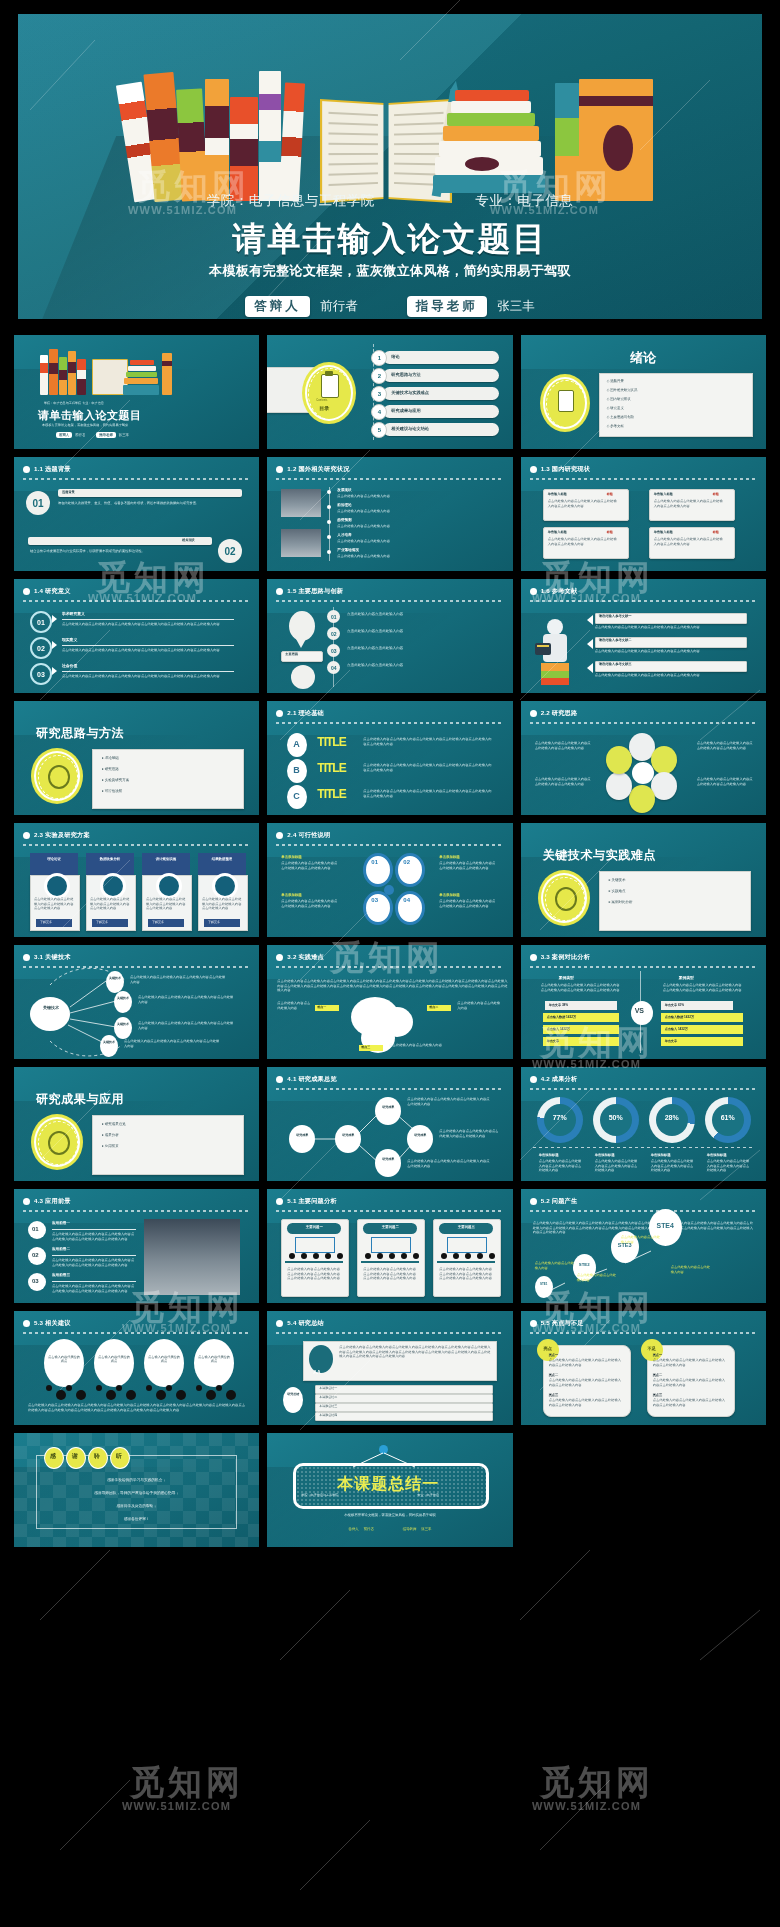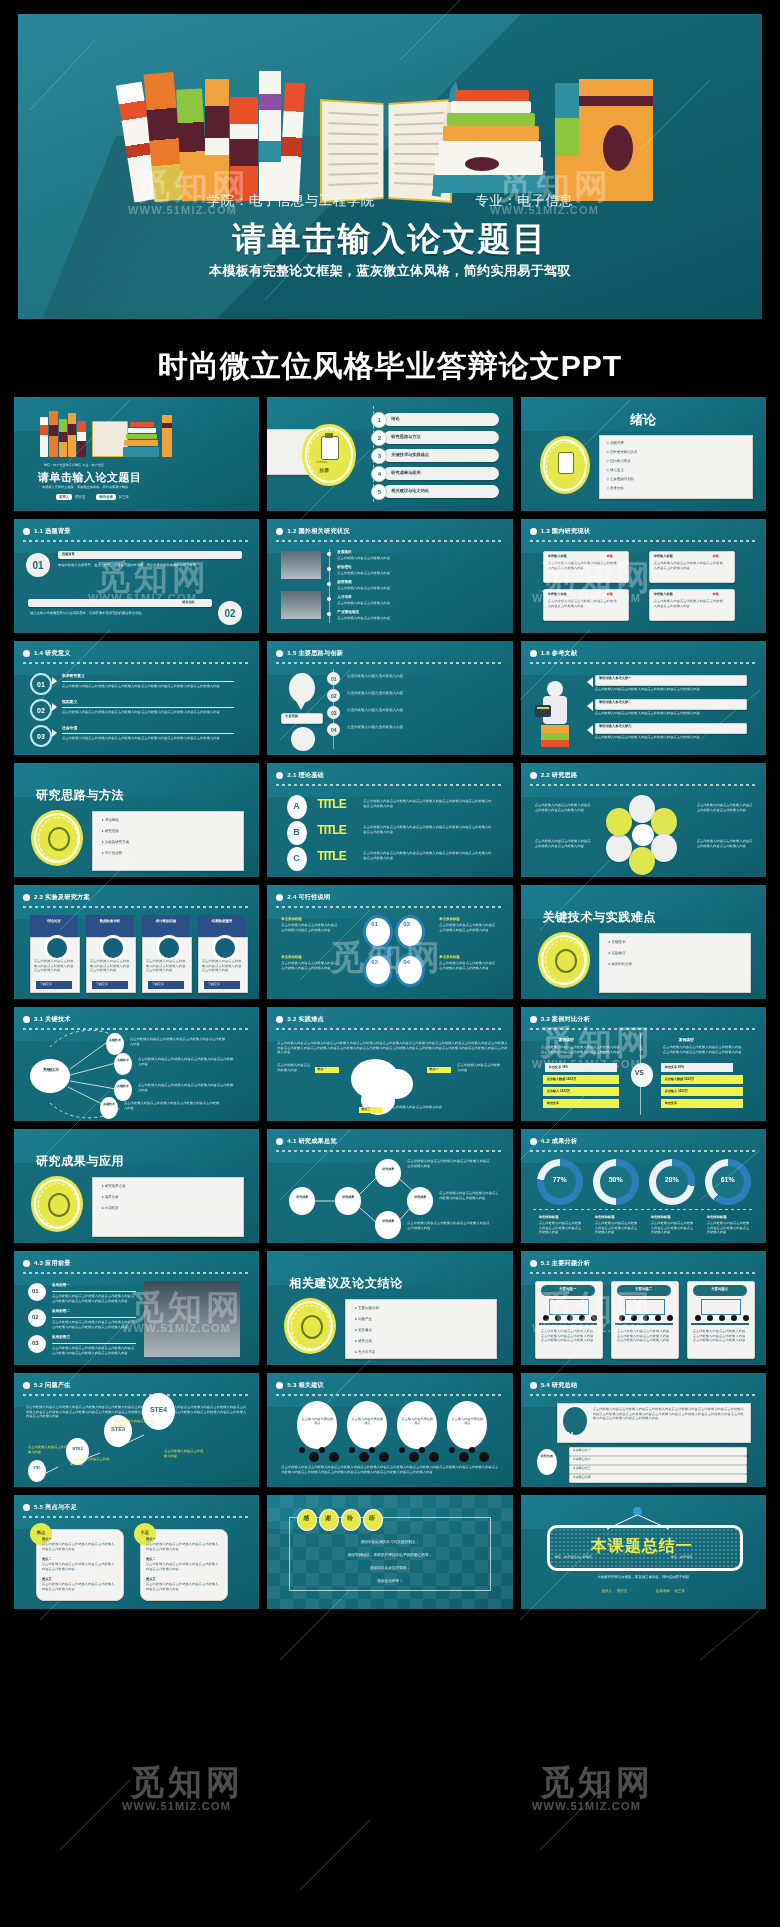--- a/index.html
+++ b/index.html
@@ -147,31 +147,35 @@
 
       <div class="hero-meta">
         <span>学院：电子信息与工程学院</span>
         <span class="gap"></span>
         <span>专业：电子信息</span>
       </div>
 
       <div class="hero-title">请单击输入论文题目</div>
       <div class="hero-sub">本模板有完整论文框架，蓝灰微立体风格，简约实用易于驾驭</div>
 
+      <div class="hero-credits">
+        <span class="chip">答辩人</span>
+        <span>前行者</span>
+        <span class="credit-gap"></span>
+        <span class="chip">指导老师</span>
+        <span>张三丰</span>
+      </div>
 
       <div class="wm wm-big" style="left:118px;top:150px;">觅知网</div>
       <div class="wm wm-url" style="left:110px;top:190px;">WWW.51MIZ.COM</div>
       <div class="wm wm-big" style="left:480px;top:150px;">觅知网</div>
       <div class="wm wm-url" style="left:472px;top:190px;">WWW.51MIZ.COM</div>
     </div>
   </div>
 
-  <div class="banner">
-    <h1>时尚微立位风格毕业答辩论文PPT</h1>
-  </div>
 
   <div class="grid" id="grid">
       <div class="slide">
             <div class="sh"></div>
 
       <div style="position:absolute;left:26px;top:12px;width:132px;height:48px;">
         <span class="bk" style="left:0;width:8px;height:40px;background:linear-gradient(#fff 0 20%,#e8502a 20% 45%,#f7f5ef 45% 100%)"></span>
         <span class="bk" style="left:9px;width:9px;height:46px;background:linear-gradient(#eb7a2a 0 30%,#5a2030 30% 55%,#eb7a2a 55% 100%)"></span>
         <span class="bk" style="left:19px;width:8px;height:38px;background:linear-gradient(#8cc63f 0 35%,#5a2030 35% 60%,#f2a23a 60% 100%)"></span>
         <span class="bk" style="left:28px;width:8px;height:44px;background:linear-gradient(#f2a23a 0 25%,#5a2030 25% 50%,#f2a23a 50% 100%)"></span>
@@ -688,35 +692,20 @@
         <div class="ell" style="left:14px;top:58px;width:18px;height:18px;"></div>
         <div style="position:absolute;left:18px;top:63px;font-size:6px;color:#2c4a52;font-weight:bold;">02</div>
         <div style="position:absolute;left:38px;top:58px;font-size:3.6px;color:#fff;font-weight:bold;">应用前景二</div>
         <div class="tline" style="left:38px;top:66px;width:84px;"></div>
         <div class="ttxt" style="left:38px;top:69px;width:84px;">点击此处输入内容点击此处输入内容点击此处输入内容点击此处输入内容点击此处输入内容点击此处输入内容</div>
         <div class="ell" style="left:14px;top:84px;width:18px;height:18px;"></div>
         <div style="position:absolute;left:18px;top:89px;font-size:6px;color:#2c4a52;font-weight:bold;">03</div>
         <div style="position:absolute;left:38px;top:84px;font-size:3.6px;color:#fff;font-weight:bold;">应用前景三</div>
         <div class="tline" style="left:38px;top:92px;width:84px;"></div>
         <div class="ttxt" style="left:38px;top:95px;width:84px;">点击此处输入内容点击此处输入内容点击此处输入内容点击此处输入内容点击此处输入内容点击此处输入内容</div>
-          </div>
-      <div class="slide">
-            <div class="sh"></div>
-
-      <div style="position:absolute;left:22px;top:24px;color:#fff;font-size:12px;font-weight:bold;letter-spacing:.6px;">相关建议及论文结论</div>
-      <div class="seal" style="left:20px;top:50px;width:46px;height:50px;"></div>
-      <div class="seal-dash" style="left:24px;top:54px;width:38px;height:42px;"></div>
-      <div style="position:absolute;left:34px;top:64px;width:18px;height:20px;border-radius:50%;border:2px solid #6a7a1d;"></div>
-      <div class="card" style="left:78px;top:48px;width:150px;height:58px;"></div>
-
-        <div style="position:absolute;left:88px;top:55px;font-size:3.5px;color:#2c4a52;">▸ 主要问题分析</div>
-        <div style="position:absolute;left:88px;top:66px;font-size:3.5px;color:#2c4a52;">▸ 问题产生</div>
-        <div style="position:absolute;left:88px;top:77px;font-size:3.5px;color:#2c4a52;">▸ 相关建议</div>
-        <div style="position:absolute;left:88px;top:88px;font-size:3.5px;color:#2c4a52;">▸ 研究总结</div>
-        <div style="position:absolute;left:88px;top:99px;font-size:3.5px;color:#2c4a52;">▸ 亮点与不足</div>
           </div>
       <div class="slide">
             <div class="sh"></div>
             <div class="s-head">
             <span class="s-dot"></span>
             <span class="s-title">5.1 主要问题分析</span>
           </div>
         <div class="s-dashes"></div>
         <div class="card" style="left:14px;top:30px;width:66px;height:76px;border-radius:2px;"></div>
       <div style="position:absolute;left:20px;top:34px;width:54px;height:11px;background:#1b6c7a;border-radius:6px;"></div>

